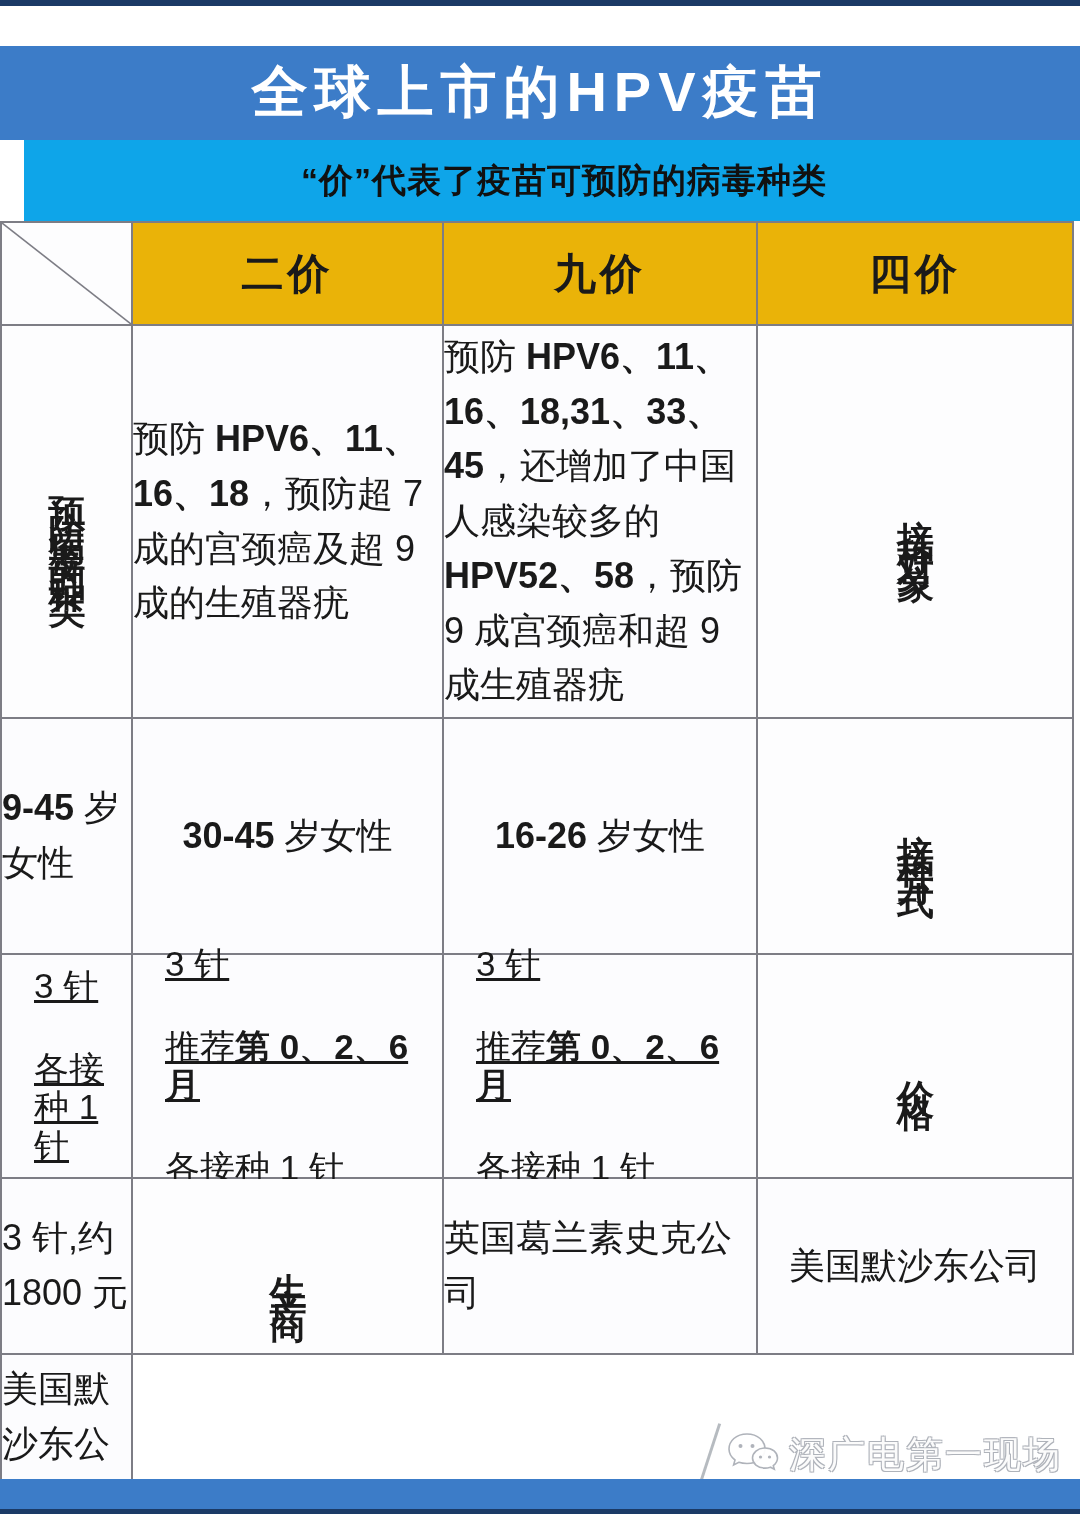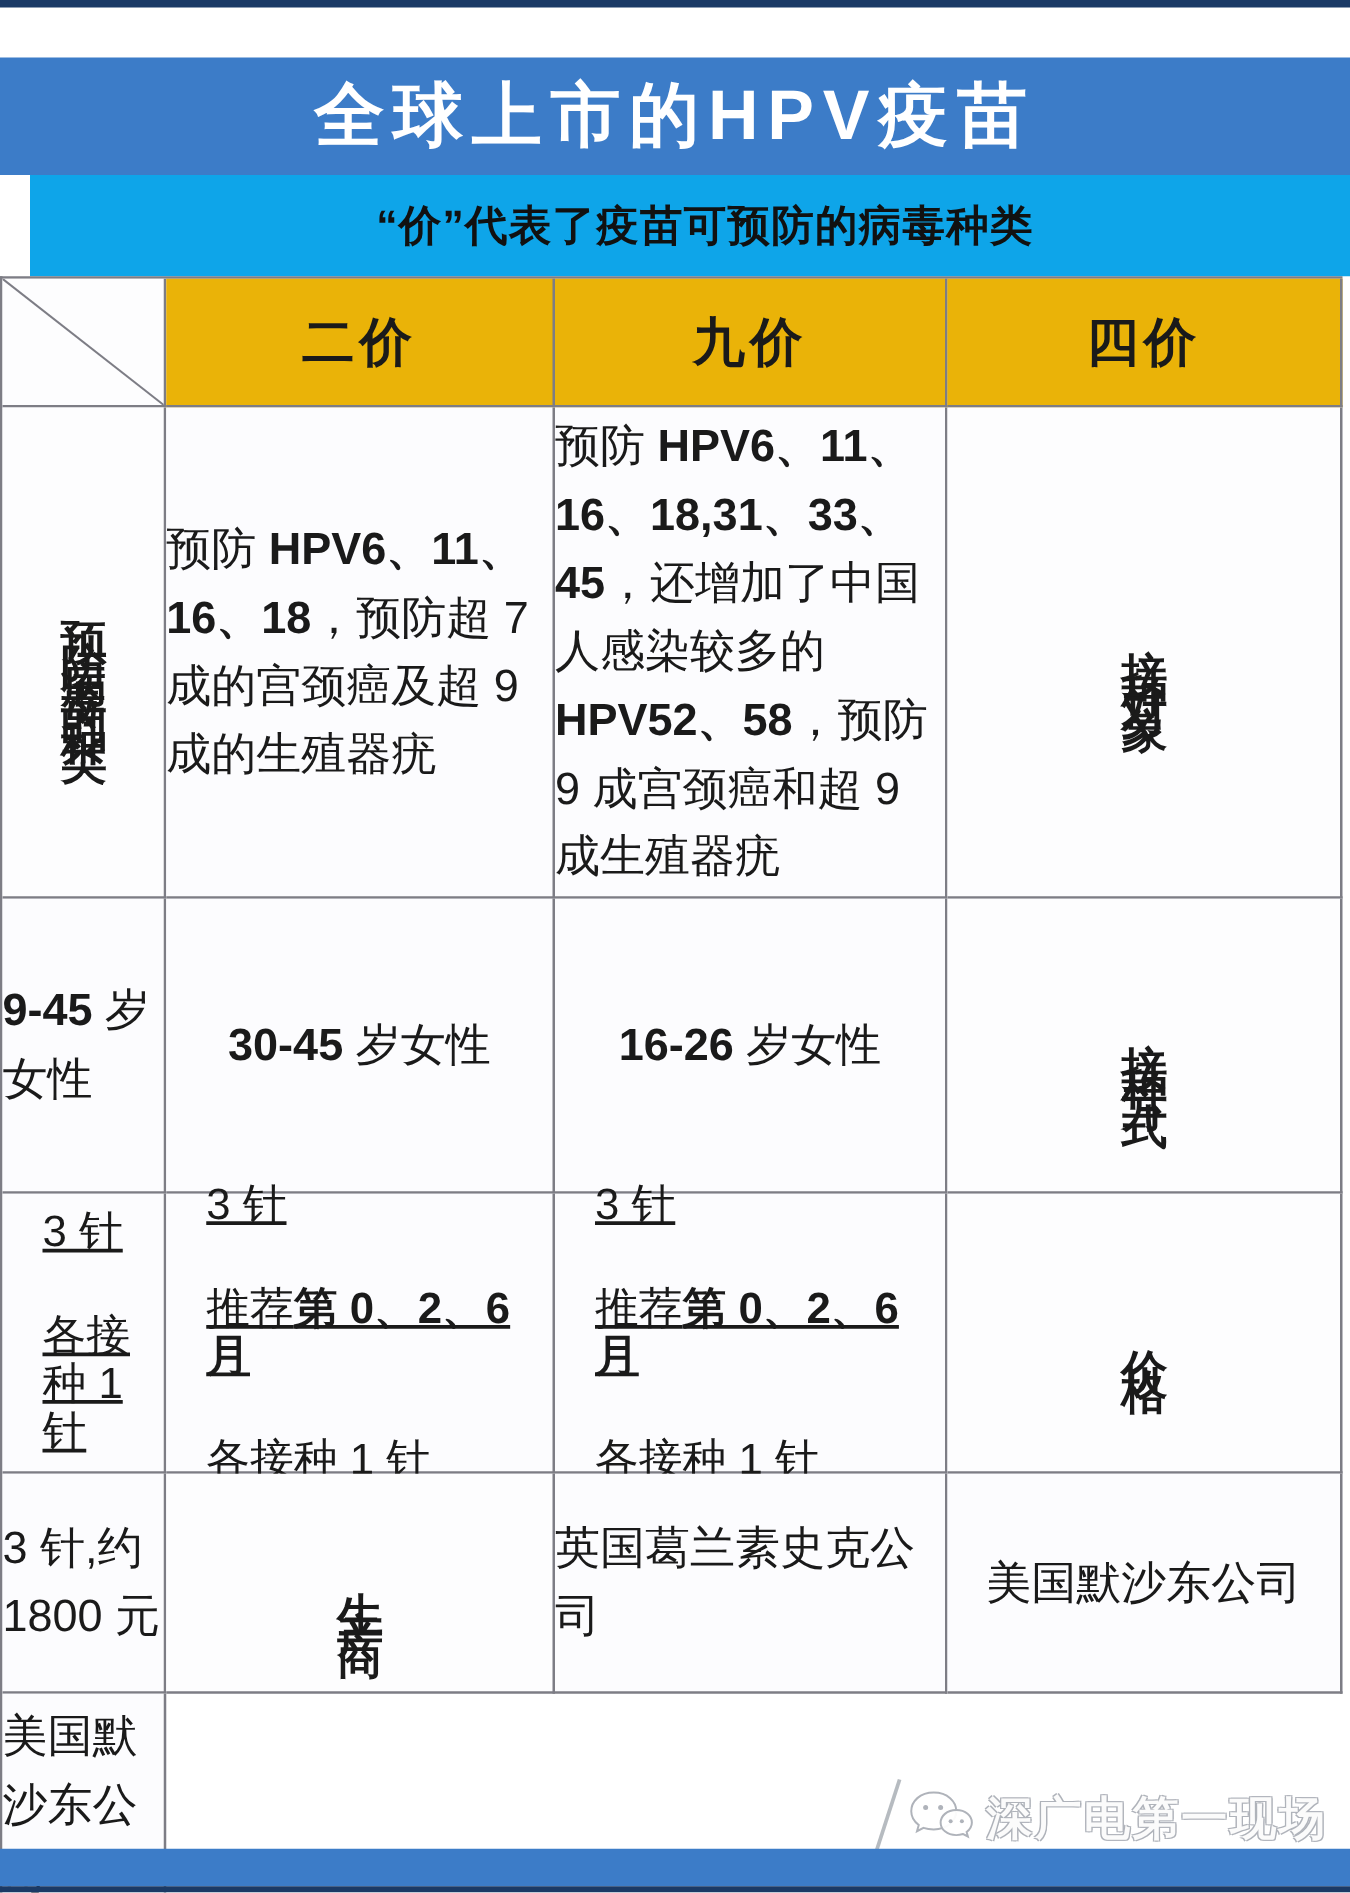--- a/index.html
+++ b/index.html
@@ -93,21 +93,21 @@
     opacity: 0.9;
   }
   .watermark-slash {
     width: 3px; height: 66px;
     background: #9aa0a8;
     transform: rotate(18deg);
     margin-right: 6px;
     opacity: 0.8;
   }
   .watermark-text {
-    font-size: 37px; font-weight: 700;
+    font-size: 37px; font-weight: 400;
     color: rgba(255,255,255,0.95);
     text-shadow:
       1px 1px 0 #a7abb3, -1px -1px 0 #a7abb3,
       1px -1px 0 #a7abb3, -1px 1px 0 #a7abb3;
     letter-spacing: 2px;
     white-space: nowrap;
   }
   .wm-icon svg { display: block; }
 </style>
 </head>

